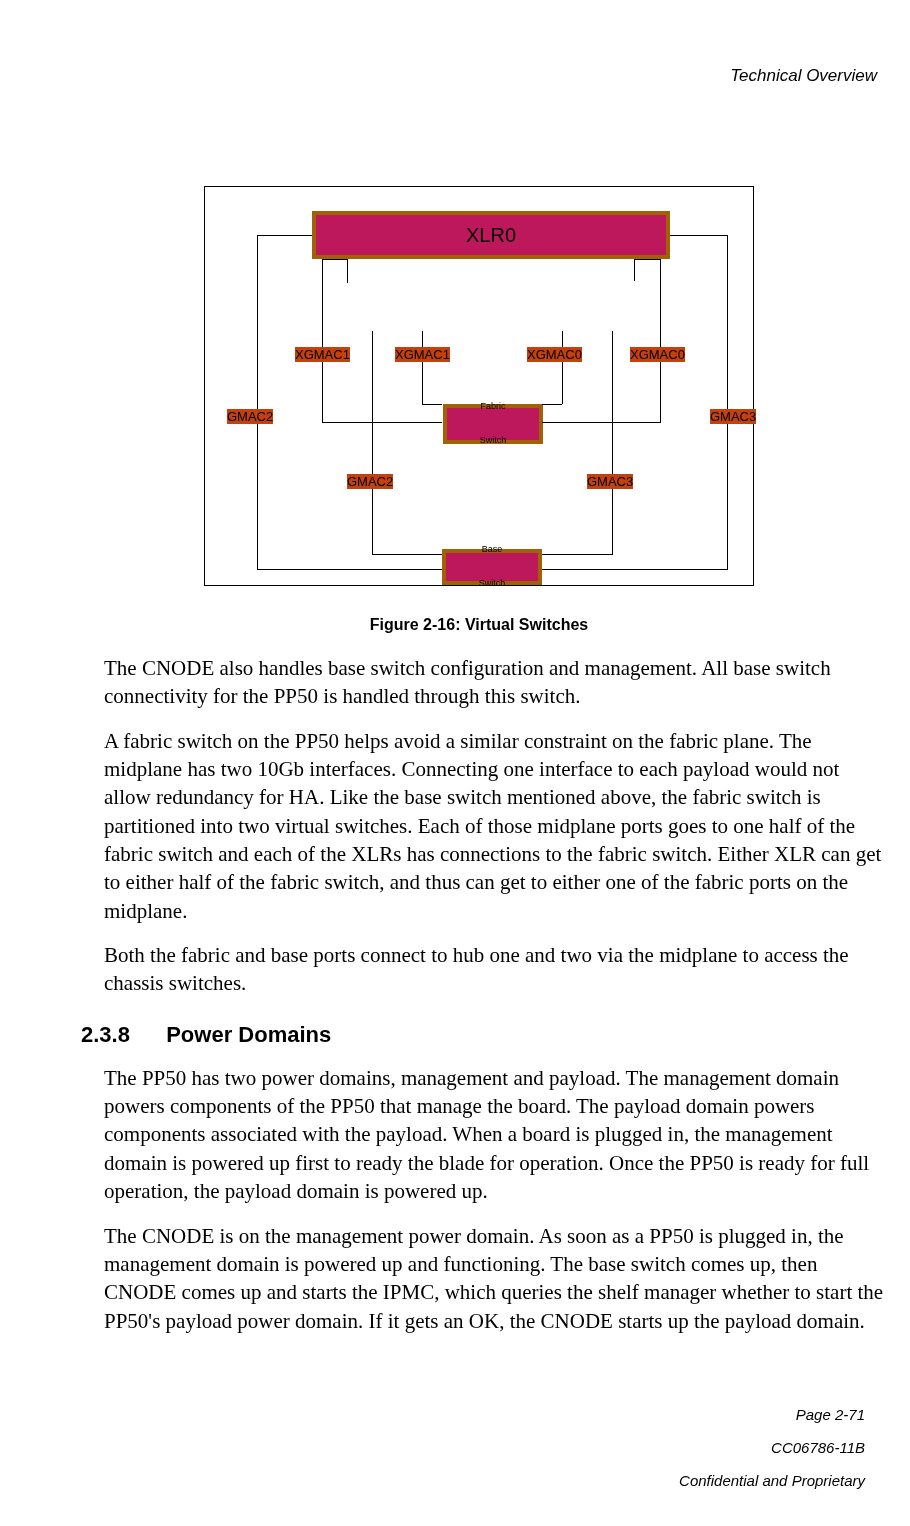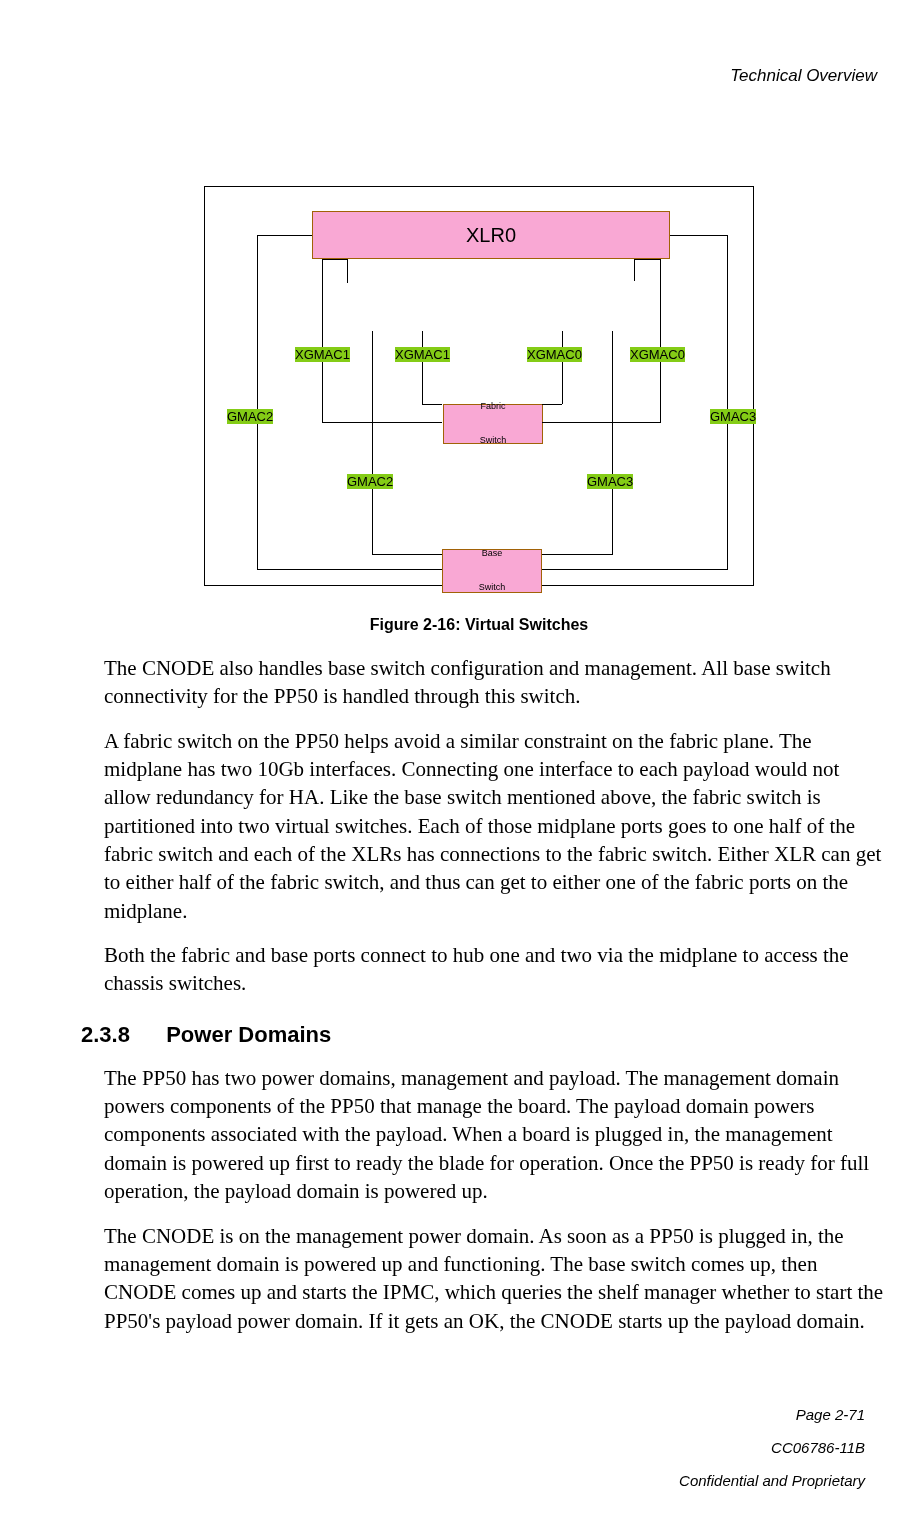--- a/index.html
+++ b/index.html
@@ -22,38 +22,38 @@
   .diagram-container {
     width: 550px;
     height: 400px;
     margin: 0 auto 20px auto;
     position: relative;
     border: 1px solid #000;
     font-family: Arial, sans-serif;
   }
   .box-green {
     position: absolute;
-    background: #f9a8d4;
-    border: 1px solid #a16207;
+    background: #be185d;
+    border: 4px solid #a16207;
     text-align: center;
     font-size: 16px;
     display: flex;
     align-items: center;
     justify-content: center;
     flex-direction: column;
   }
   .box-small { font-size: 9px; line-height: 1.1; }
   .xlr0 { left: 95px; top: 12px; width: 358px; height: 48px; font-size: 20px; }
   .xlr1 { left: 120px; top: 84px; width: 308px; height: 48px; font-size: 20px; }
   .fabric { left: 226px; top: 205px; width: 100px; height: 40px; }
-  .base { left: 225px; top: 350px; width: 100px; height: 44px; }
+  .base { left: 225px; top: 350px; width: 100px; height: 36px; }
   .lbl {
     position: absolute;
     font-size: 13px;
-    background: #84cc16;
+    background: #c2410c;
   }
   .line { position: absolute; background: #000; }
   .footer {
     position: absolute;
     bottom: 35px;
     right: 45px;
     text-align: right;
     font-style: italic;
     font-family: Arial, Helvetica, sans-serif;
     font-size: 15px;

